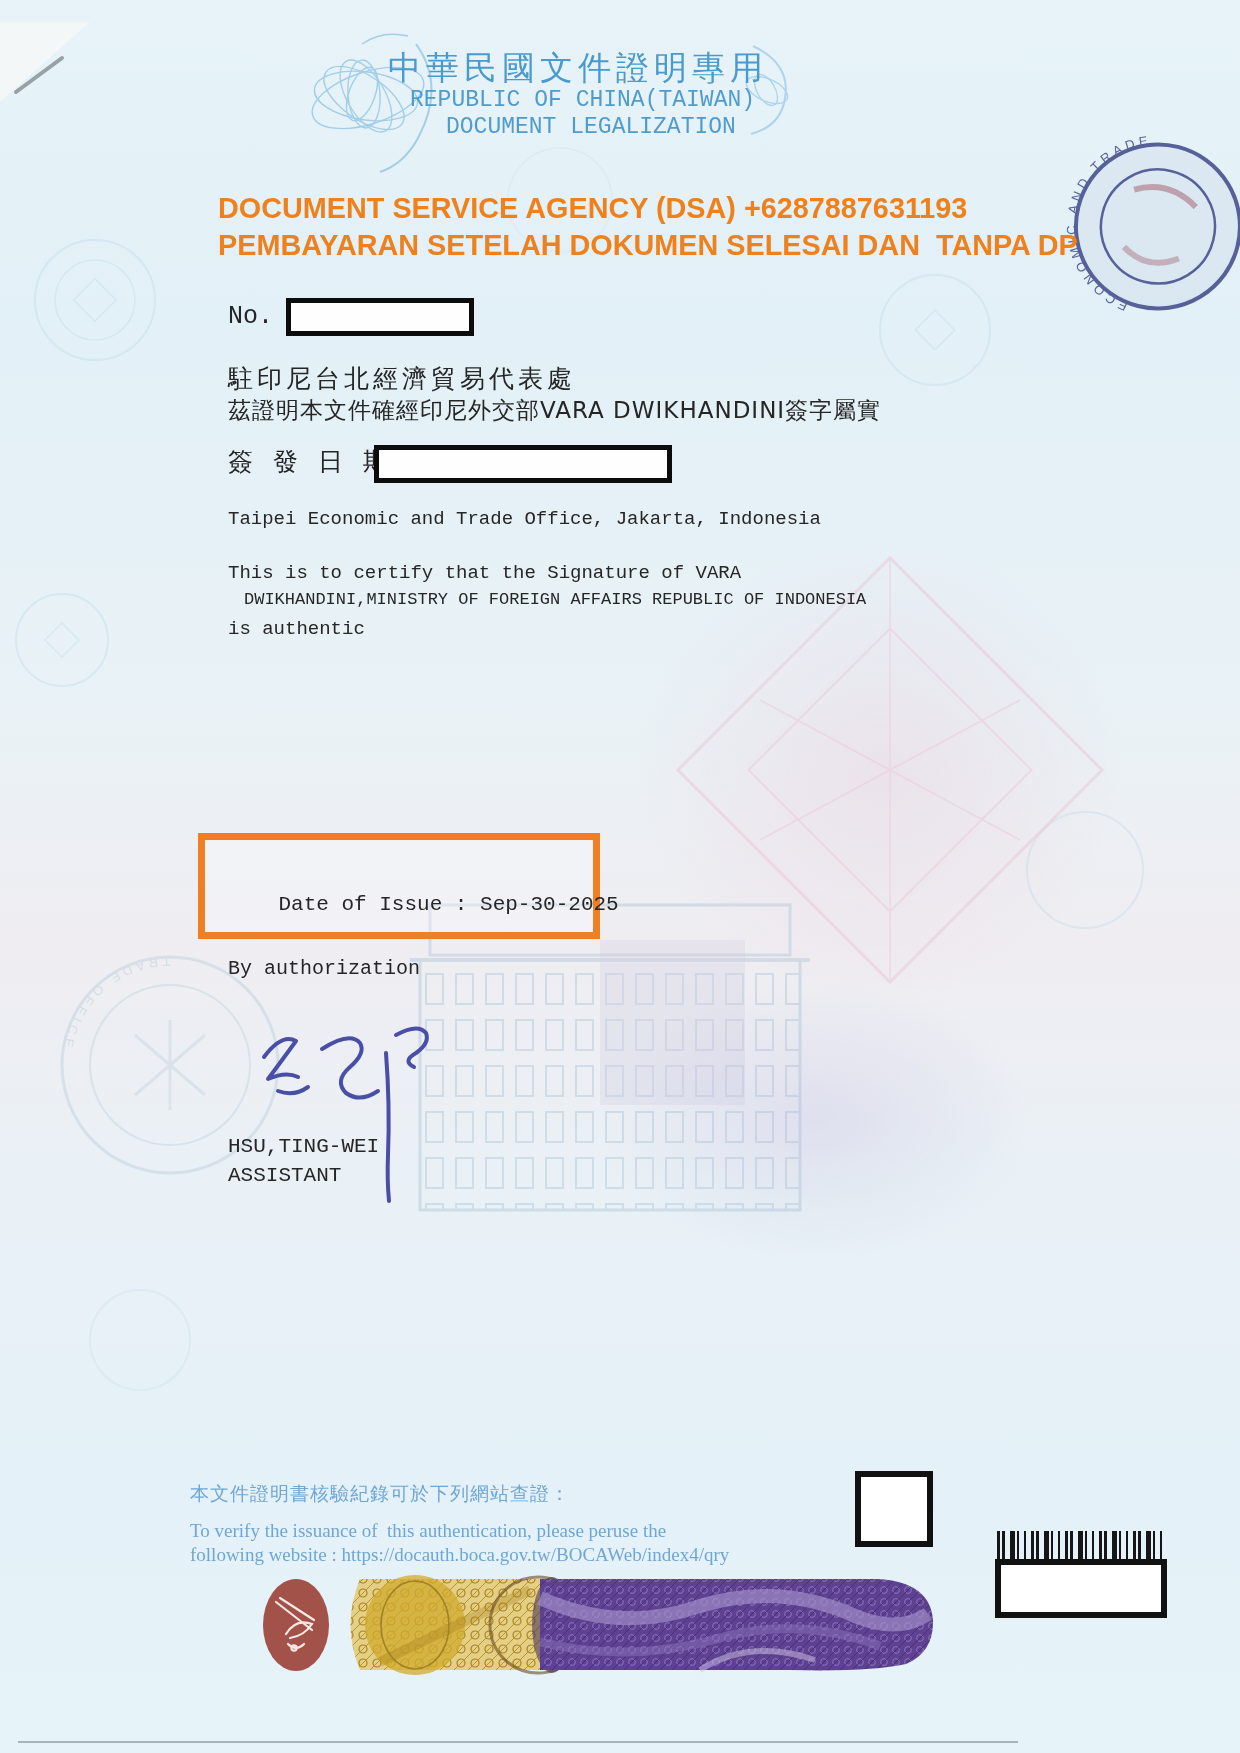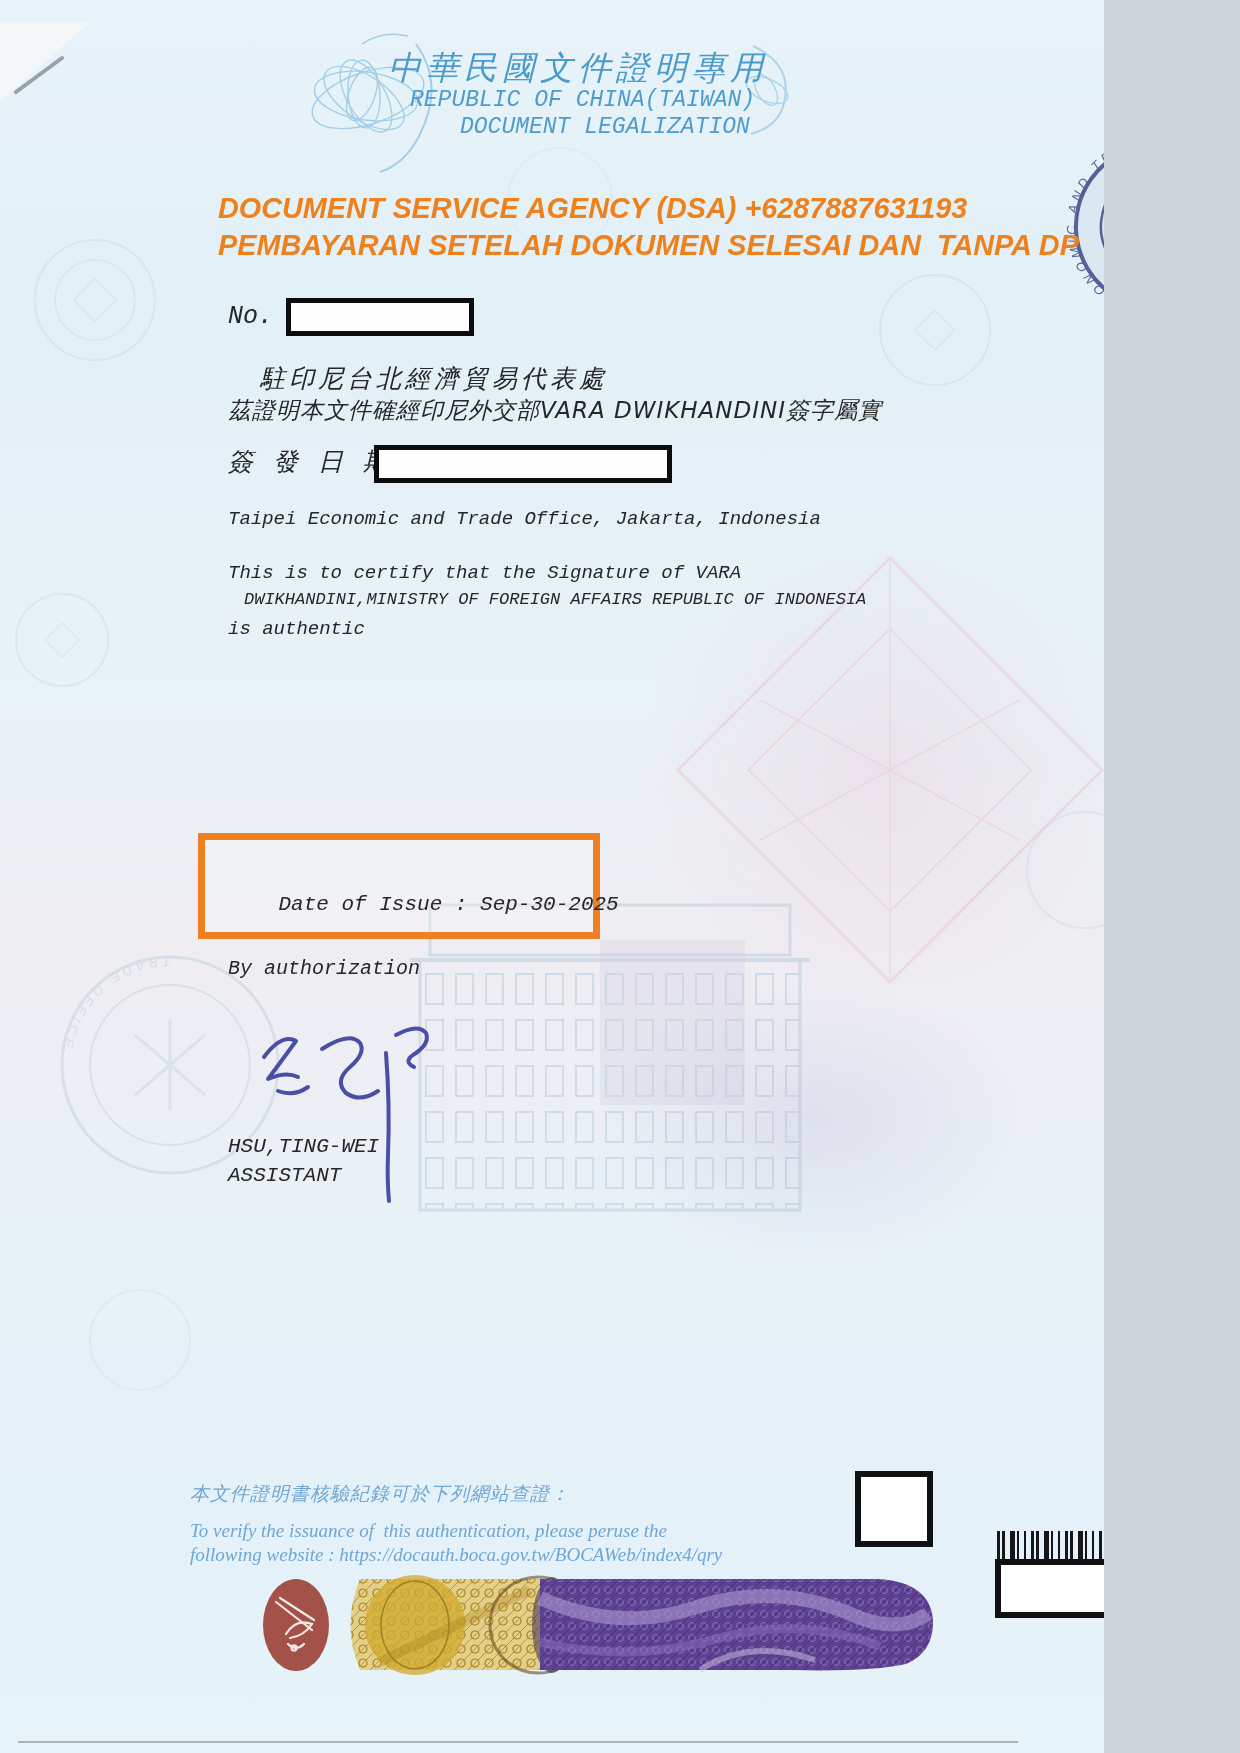--- a/index.html
+++ b/index.html
@@ -1,21 +1,20 @@
 <!DOCTYPE html>
 <html><head>
 <meta charset="utf-8">
 <style>
   html,body{margin:0;padding:0;background:#cfd4d8;}
   .page{
-    position:relative;width:1104px;height:1753px;overflow:hidden;
+    position:relative;width:1240px;height:1753px;overflow:hidden;
     background:
       linear-gradient(180deg,#e7f3f8 0%,#e2f0f7 18%,#e9f2f6 40%,#efedf2 54%,#e9f1f6 68%,#e4f1f8 86%,#e6f3f8 100%);
     font-family:"Liberation Sans",sans-serif;
-    font-style:italic;
   }
   .abs{position:absolute;}
   .t{position:absolute;white-space:pre;line-height:1.2;}
   .mono{font-family:"Liberation Mono","DejaVu Sans Mono",monospace;color:#262626;}
   .cjk{font-family:"DejaVu Sans",sans-serif;color:#262626;}
   .serif{font-family:"Liberation Serif",serif;margin-top:12px;}
   .hdr{font-family:"Liberation Mono","DejaVu Sans Mono",monospace;color:#4f9ccc;}
   .orange{font-family:"Liberation Sans",sans-serif;font-weight:700;color:#ef811c;
           transform:scaleX(.96);transform-origin:left top;letter-spacing:0px;}
   .redact{position:absolute;background:#fefefe;border:5px solid #0c0c0c;}
@@ -97,21 +96,21 @@
   <svg class="abs" style="left:733px;top:40px;" width="90" height="100" viewBox="0 0 90 100">
     <g stroke="#a6d2ea" fill="none" stroke-width="1.4" opacity="0.9">
       <path d="M20 6 Q58 24 52 58 Q48 86 18 94" stroke-width="2"></path>
       <ellipse cx="34" cy="50" rx="22" ry="11" transform="rotate(24 34 50)"></ellipse>
       <ellipse cx="33" cy="50" rx="17" ry="9" transform="rotate(60 33 50)"></ellipse>
     </g>
   </svg>
 
   <div class="t cjk" style="left:388px;top:48px;font-size:33px;letter-spacing:5px;color:#4a9acb;font-weight:500;">中華民國文件證明專用</div>
   <div class="t hdr" style="left:402px;top:87px;font-size:23px;margin-left:8px;">REPUBLIC OF CHINA(TAIWAN)</div>
-  <div class="t hdr" style="left:460px;top:114px;font-size:23px;">DOCUMENT LEGALIZATION</div>
+  <div class="t hdr" style="left:446px;top:114px;font-size:23px;">DOCUMENT LEGALIZATION</div>
 
   <svg class="abs" style="left:1046px;top:126px;" width="194" height="210" viewBox="0 0 194 210">
     <g transform="rotate(14 110 100)" opacity="0.9">
       <circle cx="112" cy="100" r="82" fill="rgba(92,102,162,0.07)" stroke="#47518f" stroke-width="4"></circle>
       <circle cx="112" cy="100" r="57" fill="none" stroke="#47518f" stroke-width="2.5"></circle>
       <defs>
           <path id="stampArc" d="M112 182 A82 82 0 0 1 30 100 A82 82 0 0 1 112 18"></path>
         </defs>
       <text font-family="Liberation Sans,sans-serif" font-size="13" letter-spacing="4" fill="#47518f">
         <textPath href="#stampArc" startOffset="10">ECONOMIC AND TRADE</textPath>
@@ -120,21 +119,21 @@
       <path d="M84 128 Q112 146 140 126" stroke="#9a4c5c" stroke-width="6" fill="none" opacity="0.4"></path>
     </g>
   </svg>
 
   <div class="t orange" style="left:218px;top:190px;font-size:30px;">DOCUMENT SERVICE AGENCY (DSA) +6287887631193</div>
   <div class="t orange" style="left:218px;top:227px;font-size:30px;">PEMBAYARAN SETELAH DOKUMEN SELESAI DAN  TANPA DP</div>
 
   <div class="t mono" style="left:228px;top:302px;font-size:25px;">No.</div>
   <div class="redact" style="left:286px;top:298px;width:178px;height:28px;"></div>
 
-  <div class="t cjk" style="left:228px;top:364px;font-size:25px;letter-spacing:4px;margin-left:32px;">駐印尼台北經濟貿易代表處</div>
+  <div class="t cjk" style="left:228px;top:364px;font-size:25px;letter-spacing:4px;">駐印尼台北經濟貿易代表處</div>
   <div class="t cjk" style="left:228px;top:397px;font-size:23px;letter-spacing:1px;">茲證明本文件確經印尼外交部VARA DWIKHANDINI簽字屬實</div>
 
   <div class="t cjk" style="left:228px;top:447px;font-size:25px;letter-spacing:6px;">簽 發 日 期 :</div>
   <div class="redact" style="left:374px;top:445px;width:288px;height:28px;"></div>
 
   <div class="t mono" style="left:228px;top:508px;font-size:19px;">Taipei Economic and Trade Office, Jakarta, Indonesia</div>
   <div class="t mono" style="left:228px;top:562px;font-size:19px;">This is to certify that the Signature of VARA</div>
   <div class="t mono" style="left:244px;top:590px;font-size:17px;">DWIKHANDINI,MINISTRY OF FOREIGN AFFAIRS REPUBLIC OF INDONESIA</div>
   <div class="t mono" style="left:228px;top:618px;font-size:19px;">is authentic</div>
 

